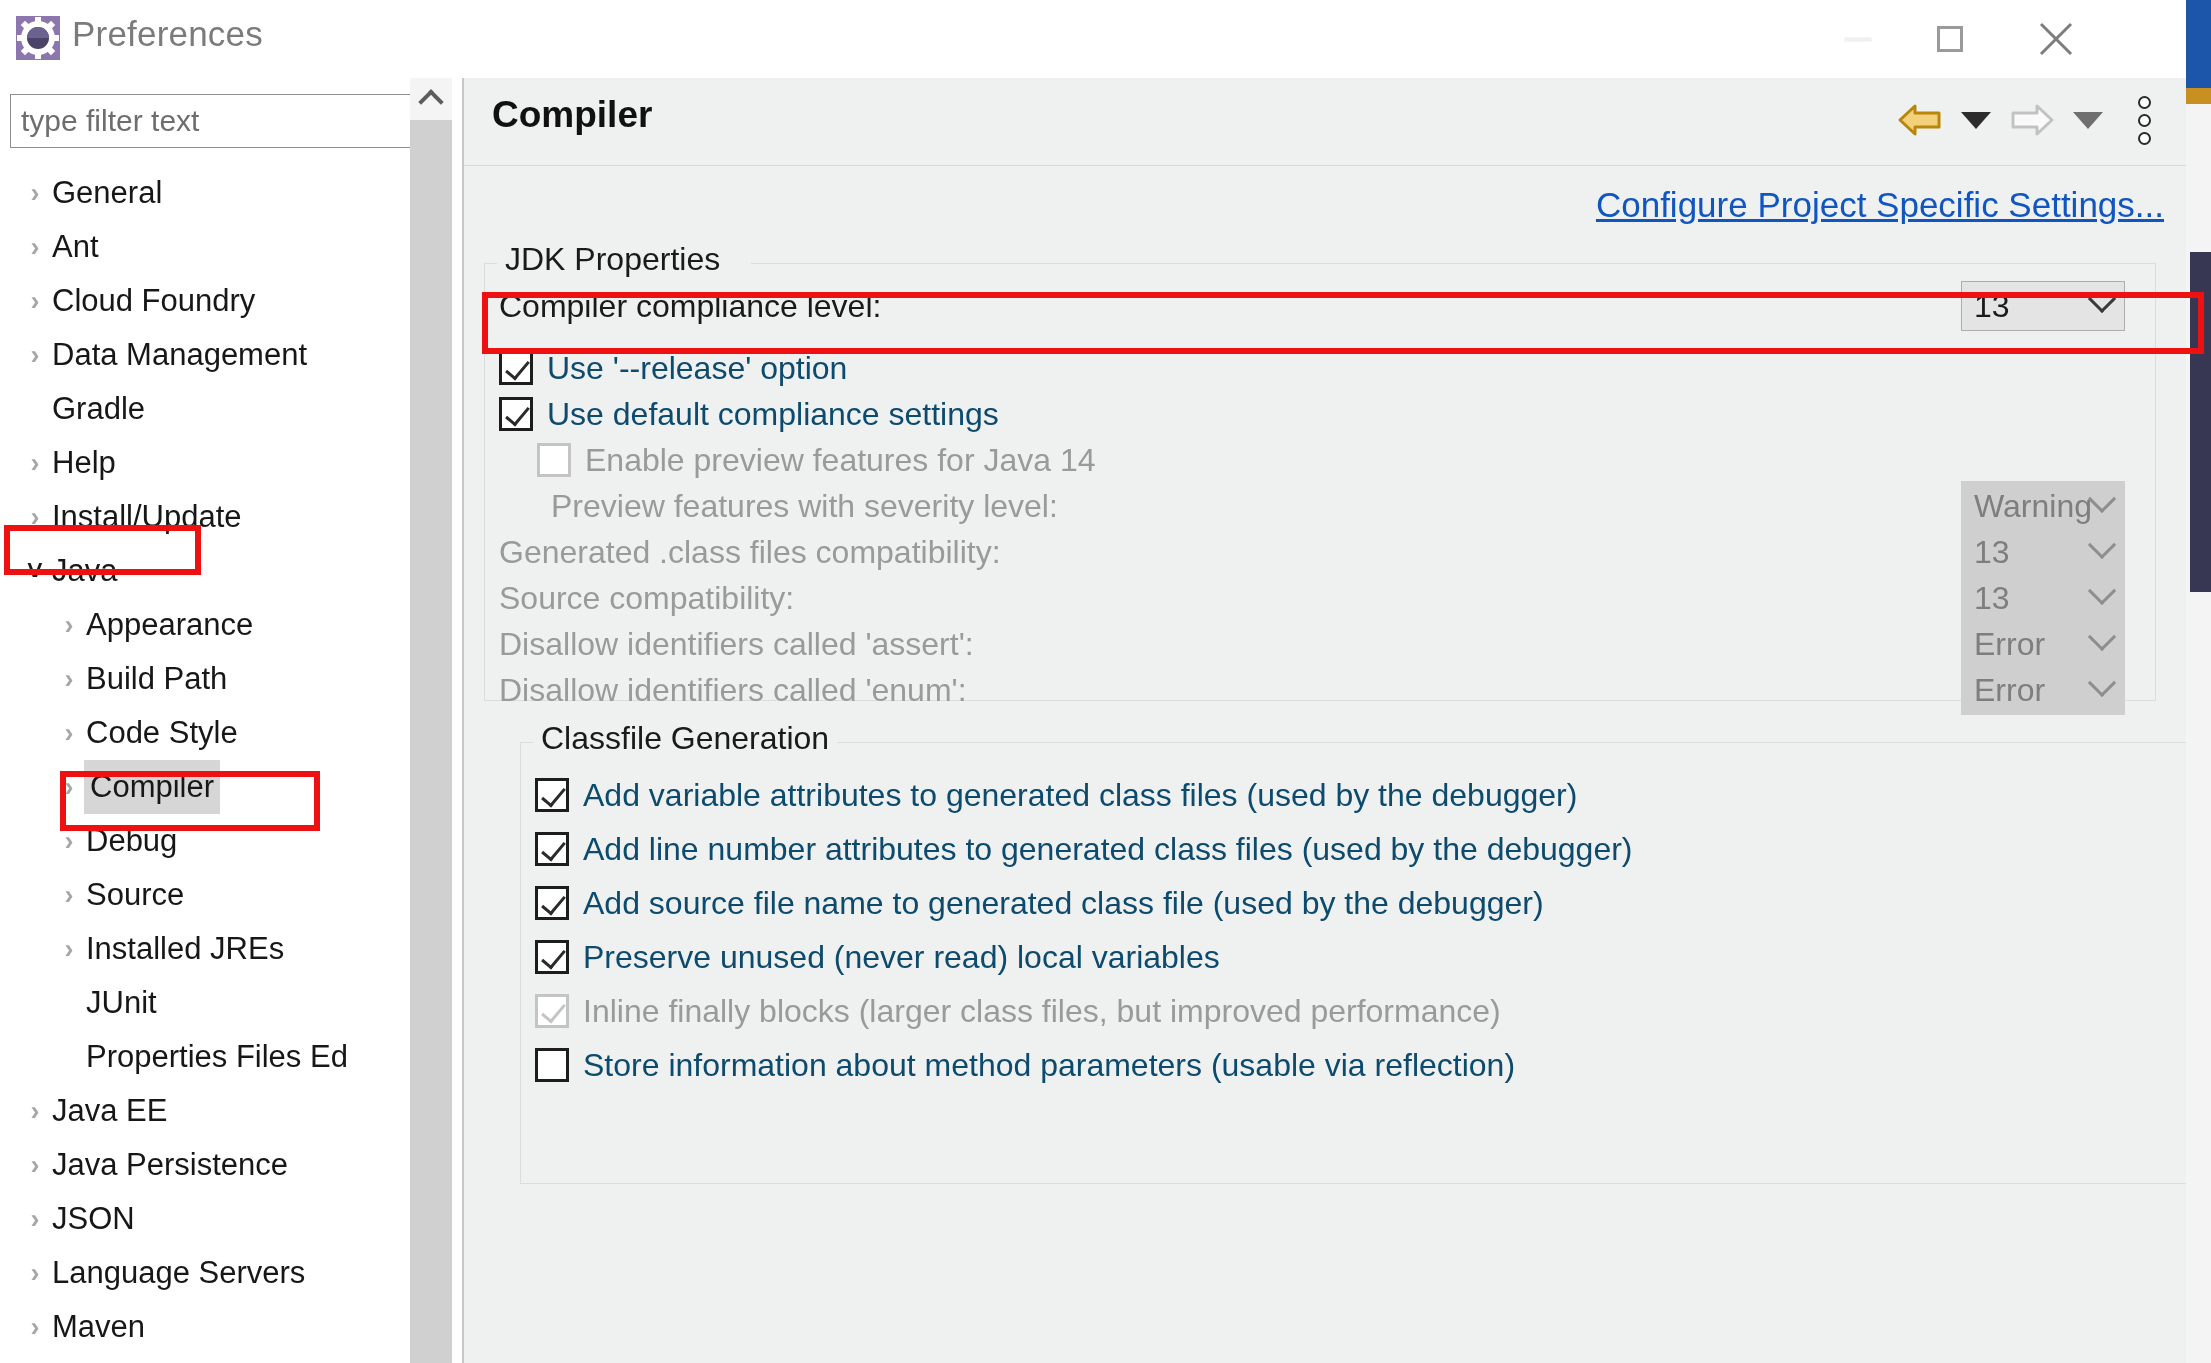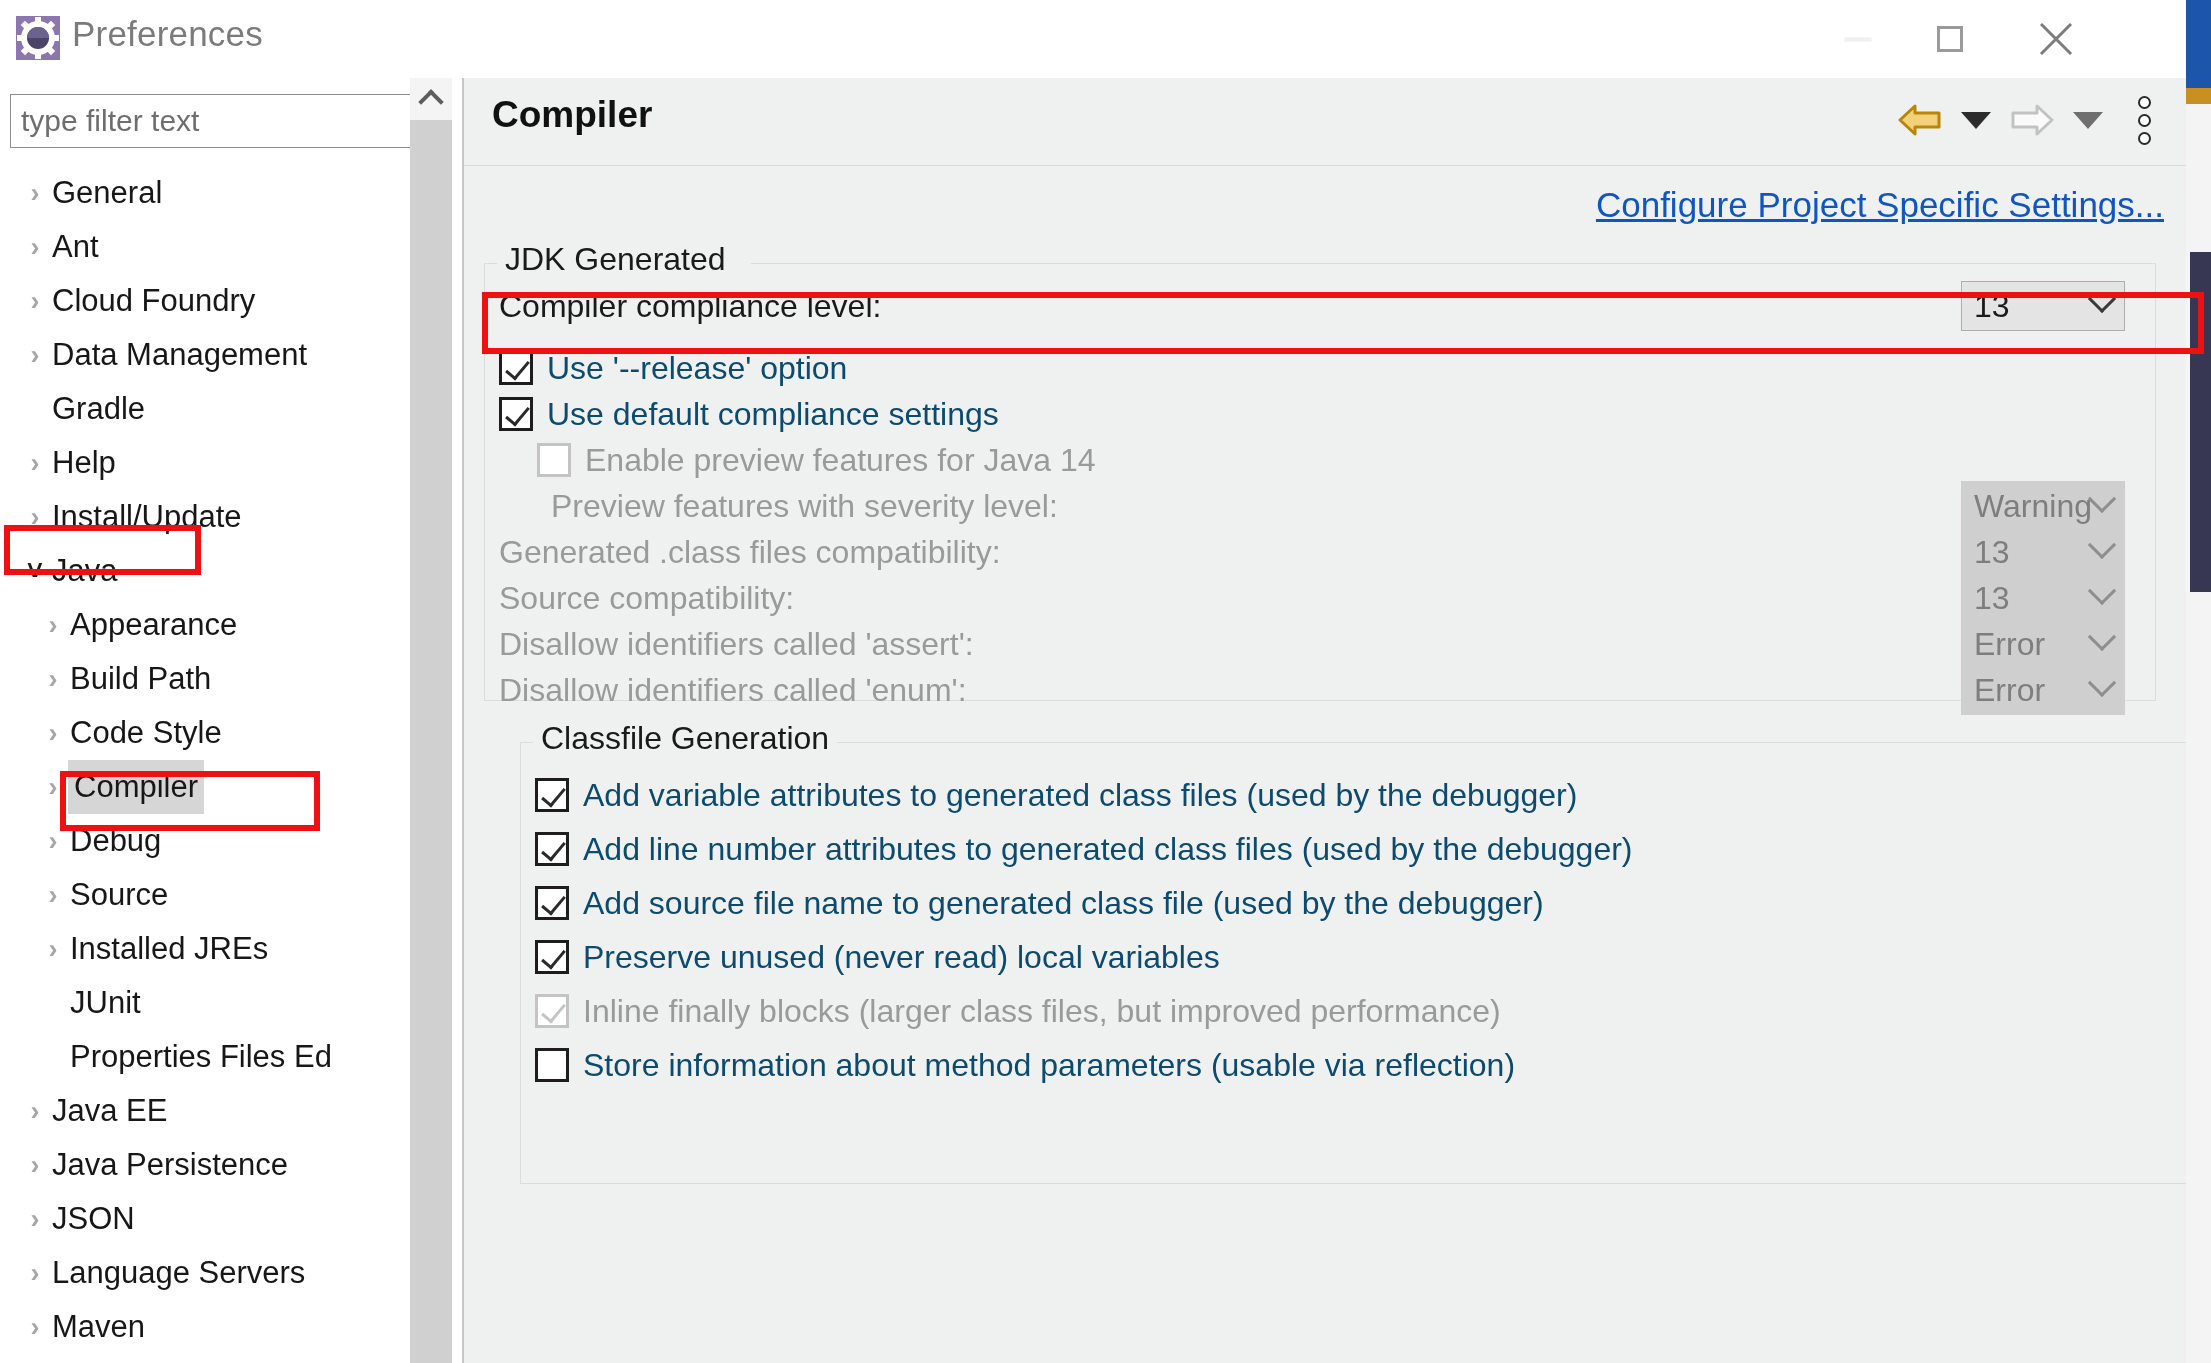--- a/index.html
+++ b/index.html
@@ -92,21 +92,21 @@
     white-space: nowrap; font-size: 31px; color: #171717;
     padding-left: 18px;
   }
   .tw {
     display: inline-block; width: 34px; text-align: center;
     color: #a7a7a7; font-size: 27px; font-weight: bold;
     vertical-align: top;
   }
   .tw.blank { color: transparent; }
   .tw.open { color: #1a1a1a; }
-  .tree-row.lvl2 { padding-left: 36px; }
+  .tree-row.lvl2 { padding-left: 52px; }
   .tree-label { display: inline-block; vertical-align: top; }
   .tree-label.sel {
     background: #d6d6d6; padding: 0 6px; margin-left: -2px;
   }
 
   
   .sb-track {
     position: absolute; left: 410px; top: 78px; width: 42px; height: 1285px;
     background: #d0d0d0;
   }
@@ -356,21 +356,21 @@
 
     <div class="content-body">
 
       <div class="link-row">
         <span class="cfg-link">Configure Project Specific Settings...</span>
       </div>
 
       <div class="group" id="grp-jdk">
         <div class="group-topline-l"></div>
         <div class="group-topline-r" id="jdk-topline-r" style="width: 1404px;"></div>
-        <div class="group-title">JDK Generated</div>
+        <div class="group-title">JDK Properties</div>
 
         <div class="row" style="top:16px;">
           <span class="row-label">Compiler compliance level:</span>
           <div class="combo">
             <span class="cv">13</span>
             <span class="cc"></span>
           </div>
         </div>
 
         <div id="jdk-checks">

